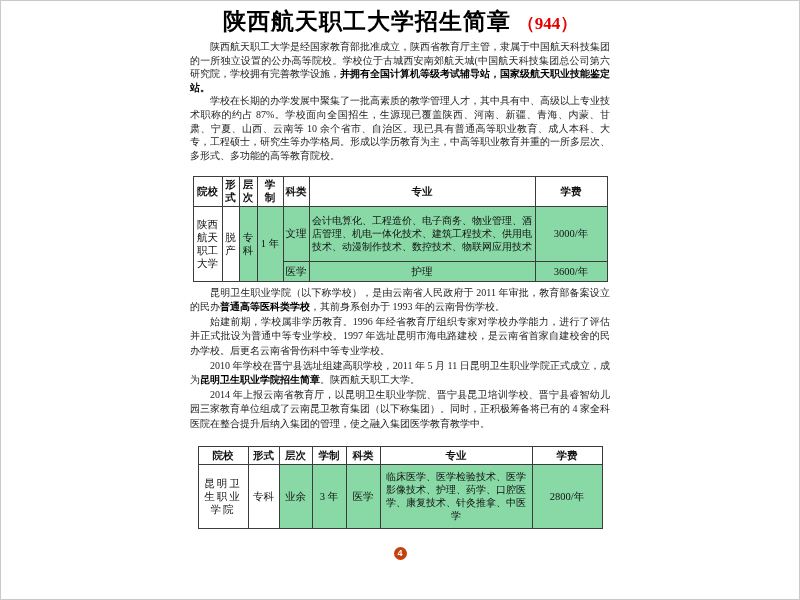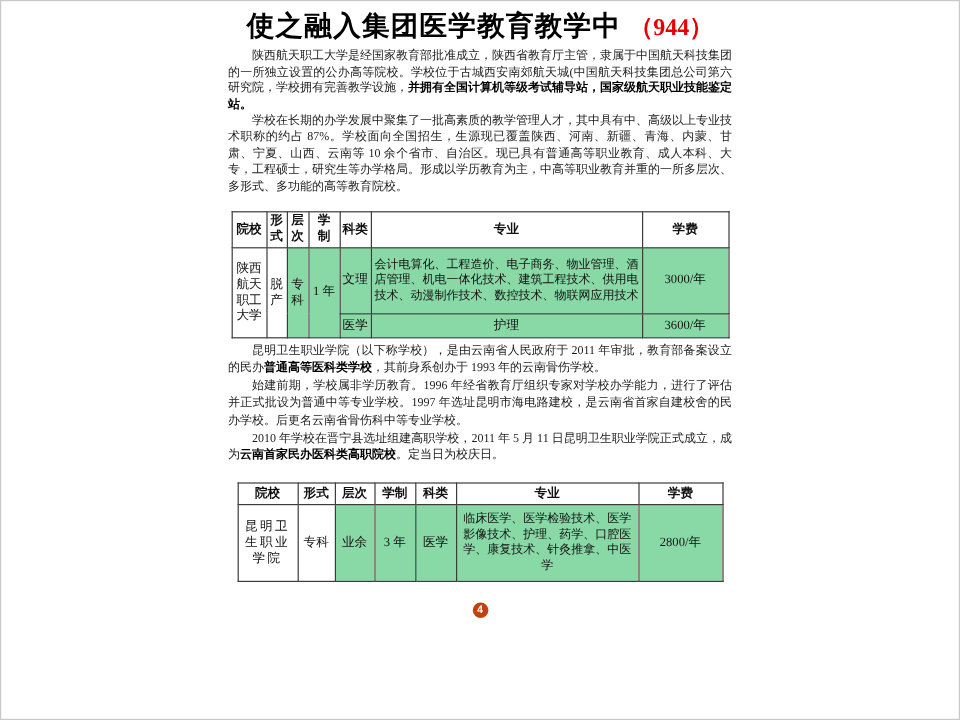--- a/index.html
+++ b/index.html
@@ -1,21 +1,21 @@
 <!DOCTYPE html>
 <html style="--red: #e60000; --green: #88d9a6; --badge: #c2410c;"><head>
 <meta charset="utf-8">
 <style>
   html,body { margin:0; padding:0; background:#fff; }
   body { width:800px; height:600px; font-family:"Liberation Serif", serif; }
   .frame { box-sizing:border-box; width:800px; height:600px; border:1px solid #c9c9c9; background:#fff; overflow:hidden; }
   .content { width:420px; margin:0 auto; padding-top:7px; }
 
   .title { margin:0; text-align:center; font-size:23px; font-weight:bold; letter-spacing:1px; line-height:27px; color:#000; }
-  .title .tnum { font-size:20px; font-weight:bold; color:var(--red,#e60000); letter-spacing:0; }
+  .title .tnum { font-size:17px; font-weight:bold; color:var(--red,#e60000); letter-spacing:0; }
   .title2 { margin-top:4px; }
 
   .text { text-align:justify; font-size:10px; color:#1c1c1c; }
   .text1 { line-height:13.6px; margin-top:3px; }
   .text2 { line-height:14.6px; margin-top:4px; }
   .text p { margin:0; text-indent:2em; }
   .text b { font-weight:bold; color:#000; }
 
   table.t { border-collapse:collapse; table-layout:fixed; margin:14px auto 0; font-size:10.5px; }
   .t th, .t td { border:1px solid #3c3c3c; text-align:center; vertical-align:middle; padding:1px; color:#111; line-height:13px; overflow:hidden; }
@@ -42,21 +42,21 @@
 
   .pageno-wrap { text-align:center; margin-top:13px; }
   .pageno { display:inline-block; width:13px; height:13px; border-radius:50%; background:var(--badge,#c2410c); color:#fff; font-size:9px; font-weight:bold; line-height:13px; text-align:center; font-family:"Liberation Sans", sans-serif; }
 </style>
 </head>
 <body>
 
 <div class="frame">
   <div class="content">
 
-    <h1 class="title"><span>使之融入集团医学教育教学中</span> <span class="tnum">（944）</span></h1>
+    <h1 class="title"><span>陕西航天职工大学招生简章</span> <span class="tnum">（944）</span></h1>
 
     <div class="text text1">
       <p><span>陕西航天职工大学是经国家教育部批准成立，陕西省教育厅主管，隶属于中国航天科技集团的一所独立设置的公办高等院校。学校位于古城西安南郊航天城(中国航天科技集团总公司第六研究院，学校拥有完善教学设施，</span><b>并拥有全国计算机等级考试辅导站，国家级航天职业技能鉴定站。</b><span></span></p>
       <p><span>学校在长期的办学发展中聚集了一批高素质的教学管理人才，其中具有中、高级以上专业技术职称的约占 87%。学校面向全国招生，生源现已覆盖陕西、河南、新疆、青海、内蒙、甘肃、宁夏、山西、云南等 10 余个省市、自治区。现已具有普通高等职业教育、成人本科、大专，工程硕士，研究生等办学格局。形成以学历教育为主，中高等职业教育并重的一所多层次、多形式、多功能的高等教育院校。</span><b></b><span></span></p>
     </div>
 
     <table class="t t1">
       <colgroup>
         <col style="width:29px">
           <col style="width:17px">
@@ -91,21 +91,22 @@
         <td class="gc">3600/年</td>
       </tr>
     </tbody>
       </table>
 
 
 
     <div class="text text2">
       <p><span>昆明卫生职业学院（以下称学校），是由云南省人民政府于 2011 年审批，教育部备案设立的民办</span><b>普通高等医科类学校</b><span>，其前身系创办于 1993 年的云南骨伤学校。</span></p>
       <p><span>始建前期，学校属非学历教育。1996 年经省教育厅组织专家对学校办学能力，进行了评估并正式批设为普通中等专业学校。1997 年选址昆明市海电路建校，是云南省首家自建校舍的民办学校。后更名云南省骨伤科中等专业学校。</span><b></b><span></span></p>
-      <p><span>2010 年学校在晋宁县选址组建高职学校，2011 年 5 月 11 日昆明卫生职业学院正式成立，成为</span><b>云南首家民办医科类高职院校</b><span>。定当日为校庆日。</span></p>
+      <p><span>2010 年学校在晋宁县选址组建高职学校，2011 年 5 月 11 日昆明卫生职业学院正式成立，成为</span><b>昆明卫生职业学院招生简章</b><span>。陕西航天职工大学。</span></p>
+      <p><span>2014 年上报云南省教育厅，以昆明卫生职业学院、晋宁县昆卫培训学校、晋宁县睿智幼儿园三家教育单位组成了云南昆卫教育集团（以下称集团）。同时，正积极筹备将已有的 4 家全科医院在整合提升后纳入集团的管理，使之融入集团医学教育教学中。</span><b></b><span></span></p>
     </div>
 
     <table class="t t2">
       <colgroup>
         <col style="width:50px">
           <col style="width:31px">
           <col style="width:33px">
           <col style="width:34px">
           <col style="width:34px">
           <col style="width:152px">

